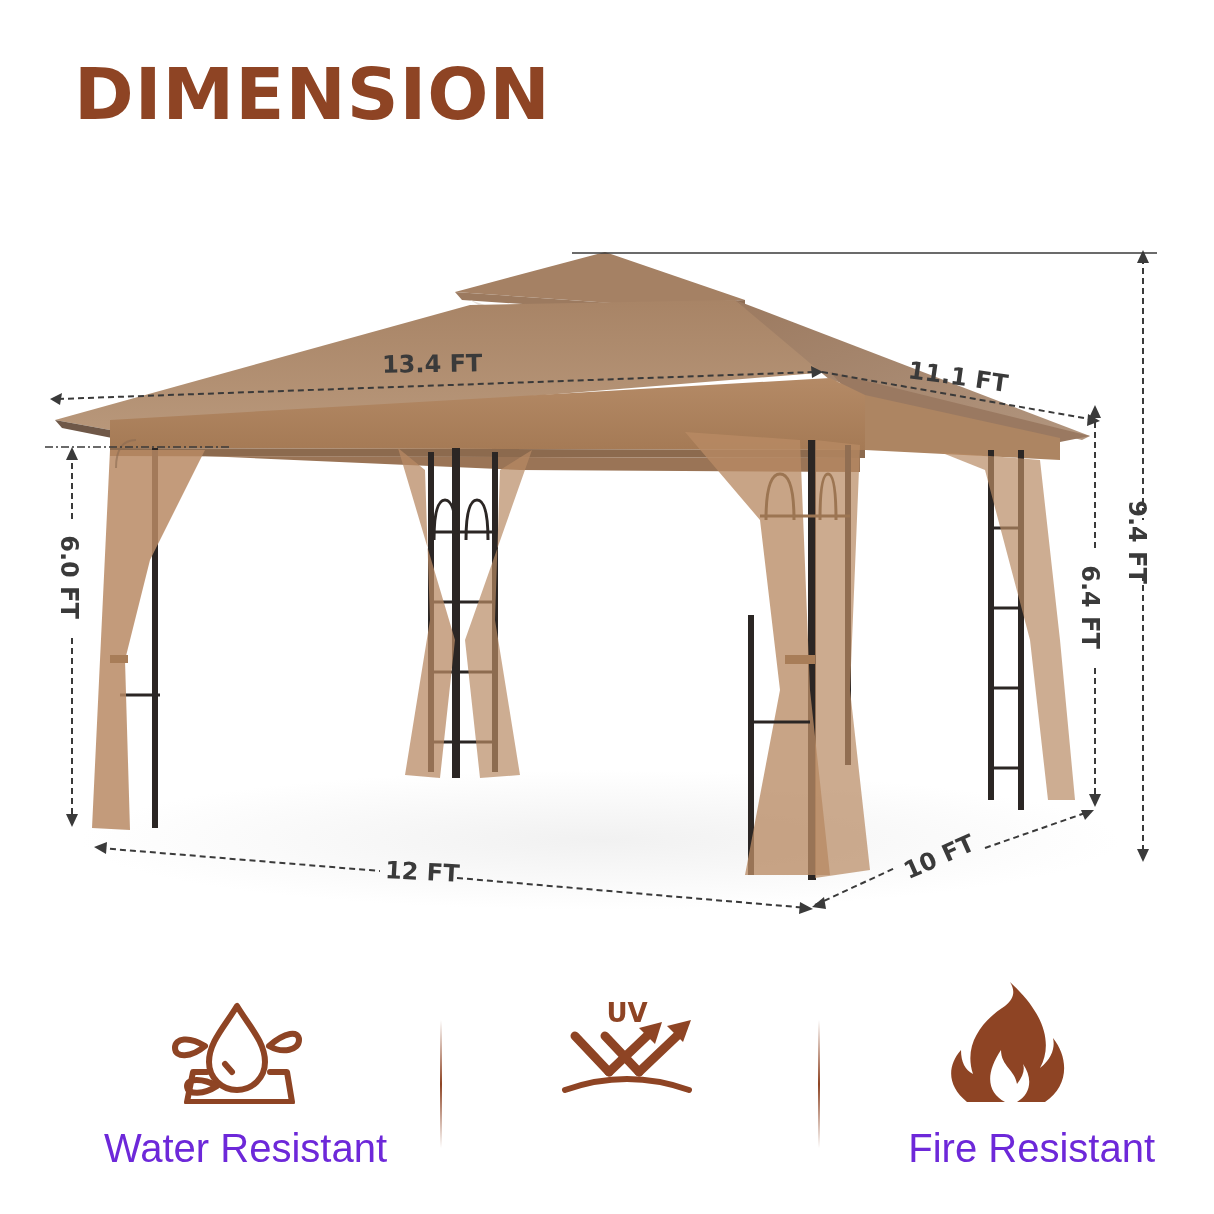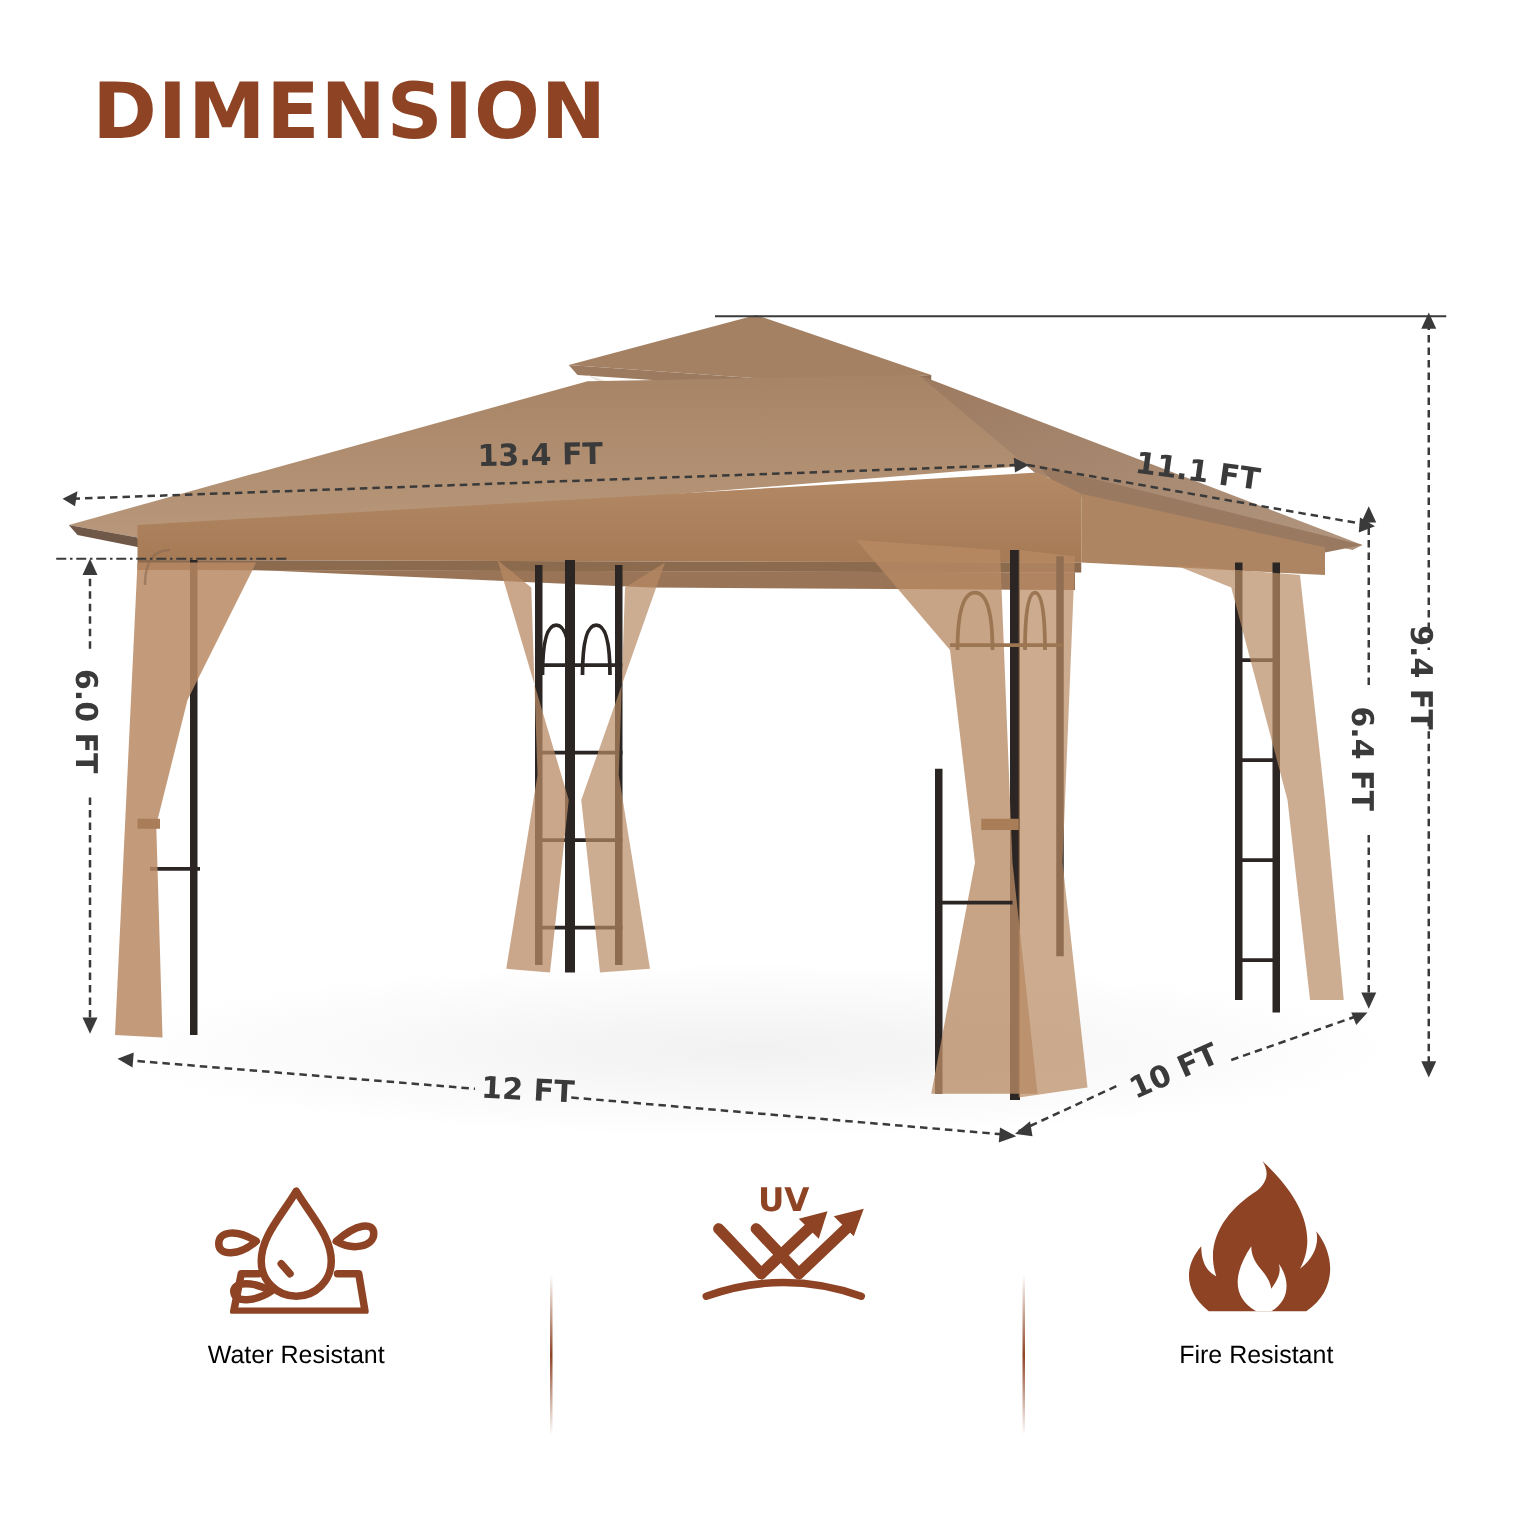--- a/index.html
+++ b/index.html
@@ -1,22 +1,22 @@
 <!DOCTYPE html>
 <html><head>
 <meta charset="utf-8">
 <style>
   html, body { margin:0; padding:0; }
   body { width:1214px; height:1214px; background:#ffffff; position:relative; overflow:hidden; font-family:"DejaVu Sans", sans-serif; }
-  .title { position:absolute; left:74px; top:58px; font-family:"DejaVu Sans", sans-serif; font-weight:bold; font-size:62px; letter-spacing:1px; color:#8e4424; line-height:1; }
+  .title { position:absolute; left:74px; top:58px; font-family:"DejaVu Sans", sans-serif; font-weight:bold; font-size:72px; letter-spacing:1px; color:#8e4424; line-height:1; }
   .scene { position:absolute; left:0; top:0; width:1214px; height:960px; }
   .dim-label { position:absolute; font-family:"DejaVu Sans", sans-serif; font-weight:bold; color:#3a3a3a; font-size:24px; white-space:nowrap; line-height:1; }
-  .feature { position:absolute; top:911px; width:300px; height:220px; text-align:center; }
+  .feature { position:absolute; top:964px; width:300px; height:220px; text-align:right; }
   .feature .icon { position:absolute; left:0; right:0; top:10px; height:130px; }
-  .feature .label { position:absolute; left:0; right:0; top:162px; font-family:"Liberation Sans", sans-serif; font-size:20px; color:#000000; }
+  .feature .label { position:absolute; left:0; right:0; top:162px; font-family:"Liberation Sans", sans-serif; font-size:40px; color:#6d28d9; }
   .divider { position:absolute; top:1020px; width:2px; height:128px; background:linear-gradient(to bottom, rgba(142,68,36,0), #8e4424 50%, rgba(142,68,36,0)); }
 </style>
 </head>
 <body>
 
 <div class="title">DIMENSION</div>
 
 <svg class="scene" viewBox="0 0 1214 960" width="1214" height="960">
   <defs>
     <linearGradient id="roofL" x1="0" y1="0" x2="0" y2="1">

